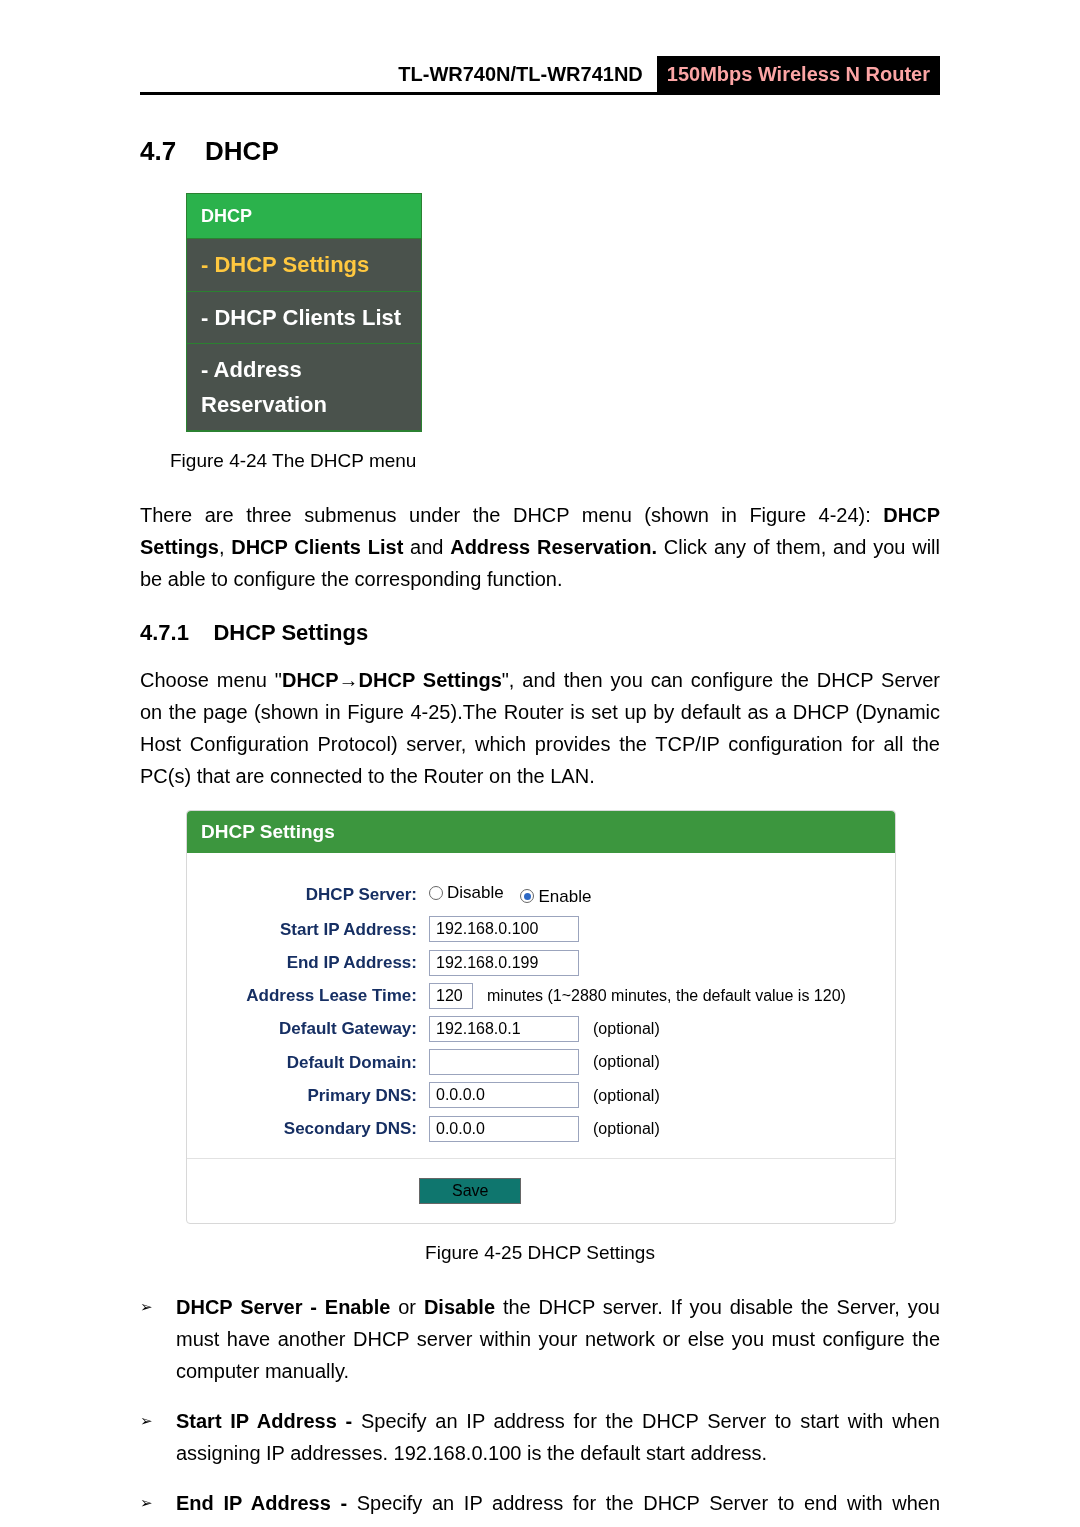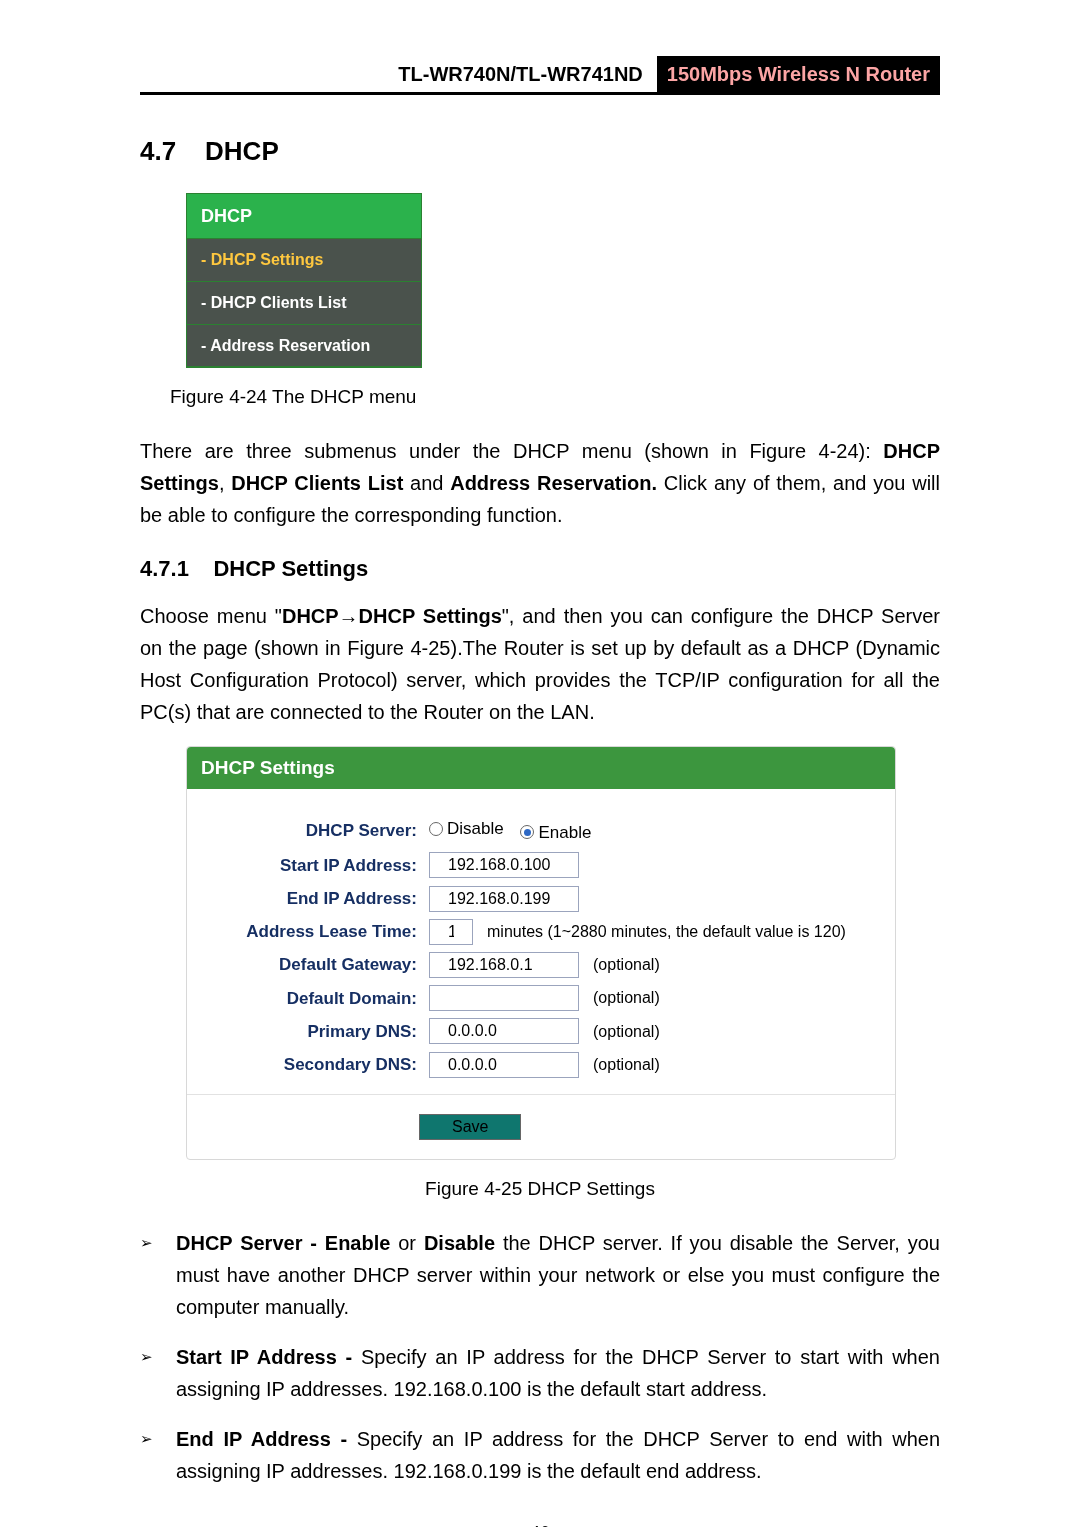--- a/index.html
+++ b/index.html
@@ -8,29 +8,29 @@
     .hdr-model { flex: 1; text-align: right; font-weight: bold; font-size: 20px; padding: 2px 6px; }
     .hdr-badge { background: #000; color: #fca5a5; font-weight: bold; font-size: 20px; padding: 2px 10px; margin-left: 8px; }
     .sec-heading { font-weight: bold; font-size: 26px; margin: 10px 0 20px 0; }
     .sub-heading { font-weight: bold; font-size: 22px; margin: 20px 0 14px 0; }
     .body-text { font-size: 20px; text-align: justify; margin: 14px 0 18px 0; }
     .bold { font-weight: bold; }
     .caption { font-size: 19px; text-align: center; margin: 14px auto 22px auto; }
 
     .menu-box { width: 236px; border: 1px solid #2b8131; margin: 6px 0 10px 46px; }
     .menu-head { background: #2bb24c; color: #fff; font-weight: bold; padding: 8px 14px; font-size: 18px; border-bottom: 1px solid #2b8131; }
-    .menu-item { background: #4a524c; color: #fff; font-weight: bold; padding: 8px 14px; font-size: 16px; border-bottom: 1px solid #2b8131; }
+    .menu-item { background: #4a524c; color: #fff; font-weight: bold; padding: 8px 14px; font-size: 22px; border-bottom: 1px solid #2b8131; }
     .menu-item.active { color: #ffc83f; }
 
     .panel-outer { width: 710px; margin: 10px 0 14px 46px; border: 1px solid #d8d8d8; border-radius: 4px; }
     .panel-title { background: #3c963e; color: #fff; font-weight: bold; padding: 6px 14px; font-size: 19px; border-radius: 4px 4px 0 0; }
     .panel-body { padding: 20px 22px 10px 22px; font-size: 17px; color: #162f63; }
     .form-row { display: flex; align-items: center; margin: 6px 0; }
     .flabel { width: 220px; text-align: right; font-weight: bold; padding-right: 12px; }
-    .finput { border: 1px solid #9ba4bd; padding: 3px 18px; font-size: 16px; color: #000; }
+    .finput { border: 1px solid #9ba4bd; padding: 3px 6px; font-size: 16px; color: #000; }
     .w150 { width: 150px; }
     .w60 { width: 44px; }
     .note { margin-left: 14px; font-size: 16px; color: #000; }
     .radio { width: 14px; height: 14px; border: 1px solid #666; border-radius: 50%; display: inline-flex; align-items: center; justify-content: center; margin: 0 4px 0 0; vertical-align: middle; }
     .radio.sel::after { content: ""; width: 7px; height: 7px; background: #2d68c4; border-radius: 50%; display: block; }
     .radio-wrap { display: inline-flex; align-items: center; margin-right: 12px; color: #000; }
     .panel-footer { border-top: 1px solid #e2e2e2; padding: 14px 0 18px 232px; }
     .save-btn { padding: 3px 32px; font-size: 16px; border: 1px solid #666; background: #0f766e; }
 
     .bullet-list { list-style: none; margin: 10px 0 0 0; }

